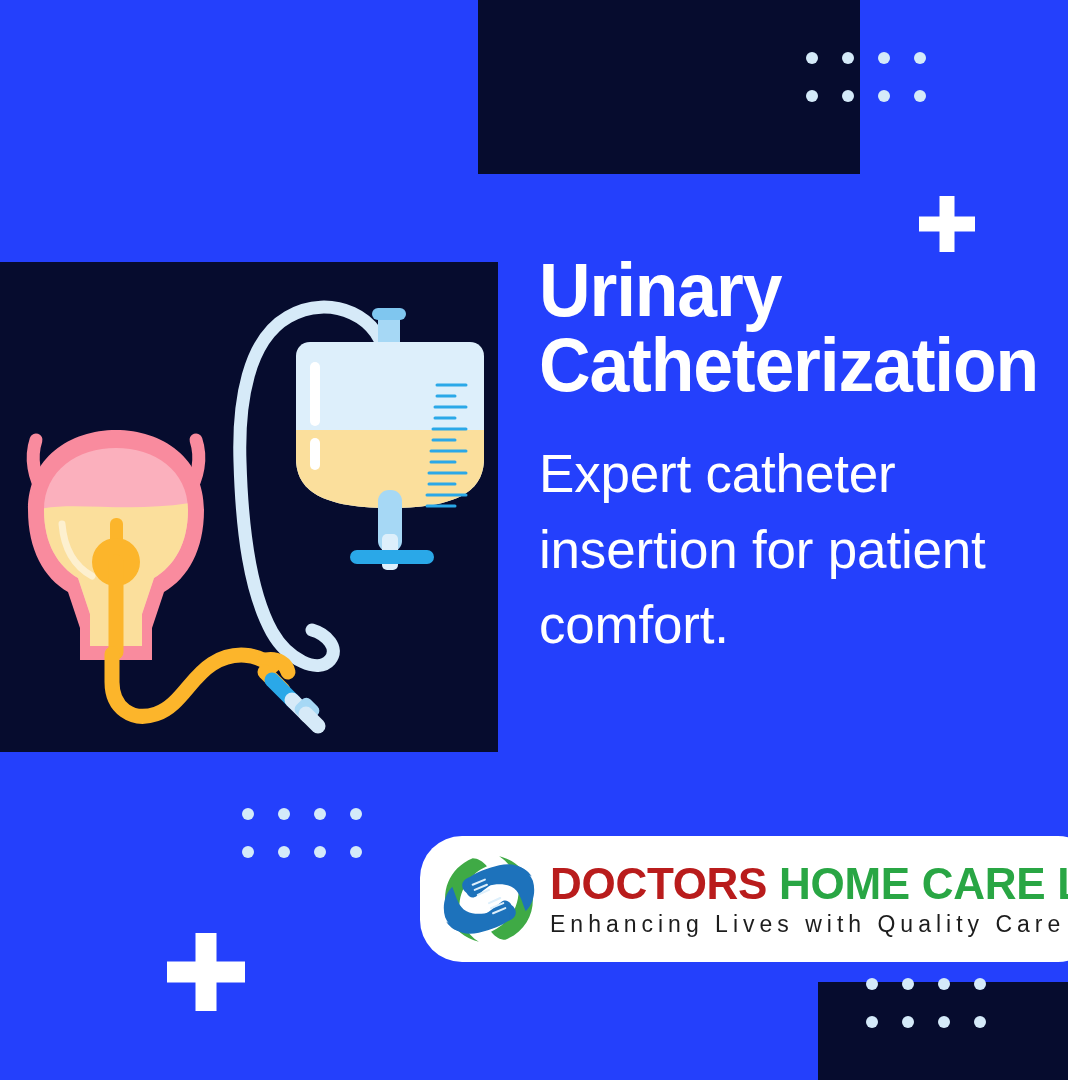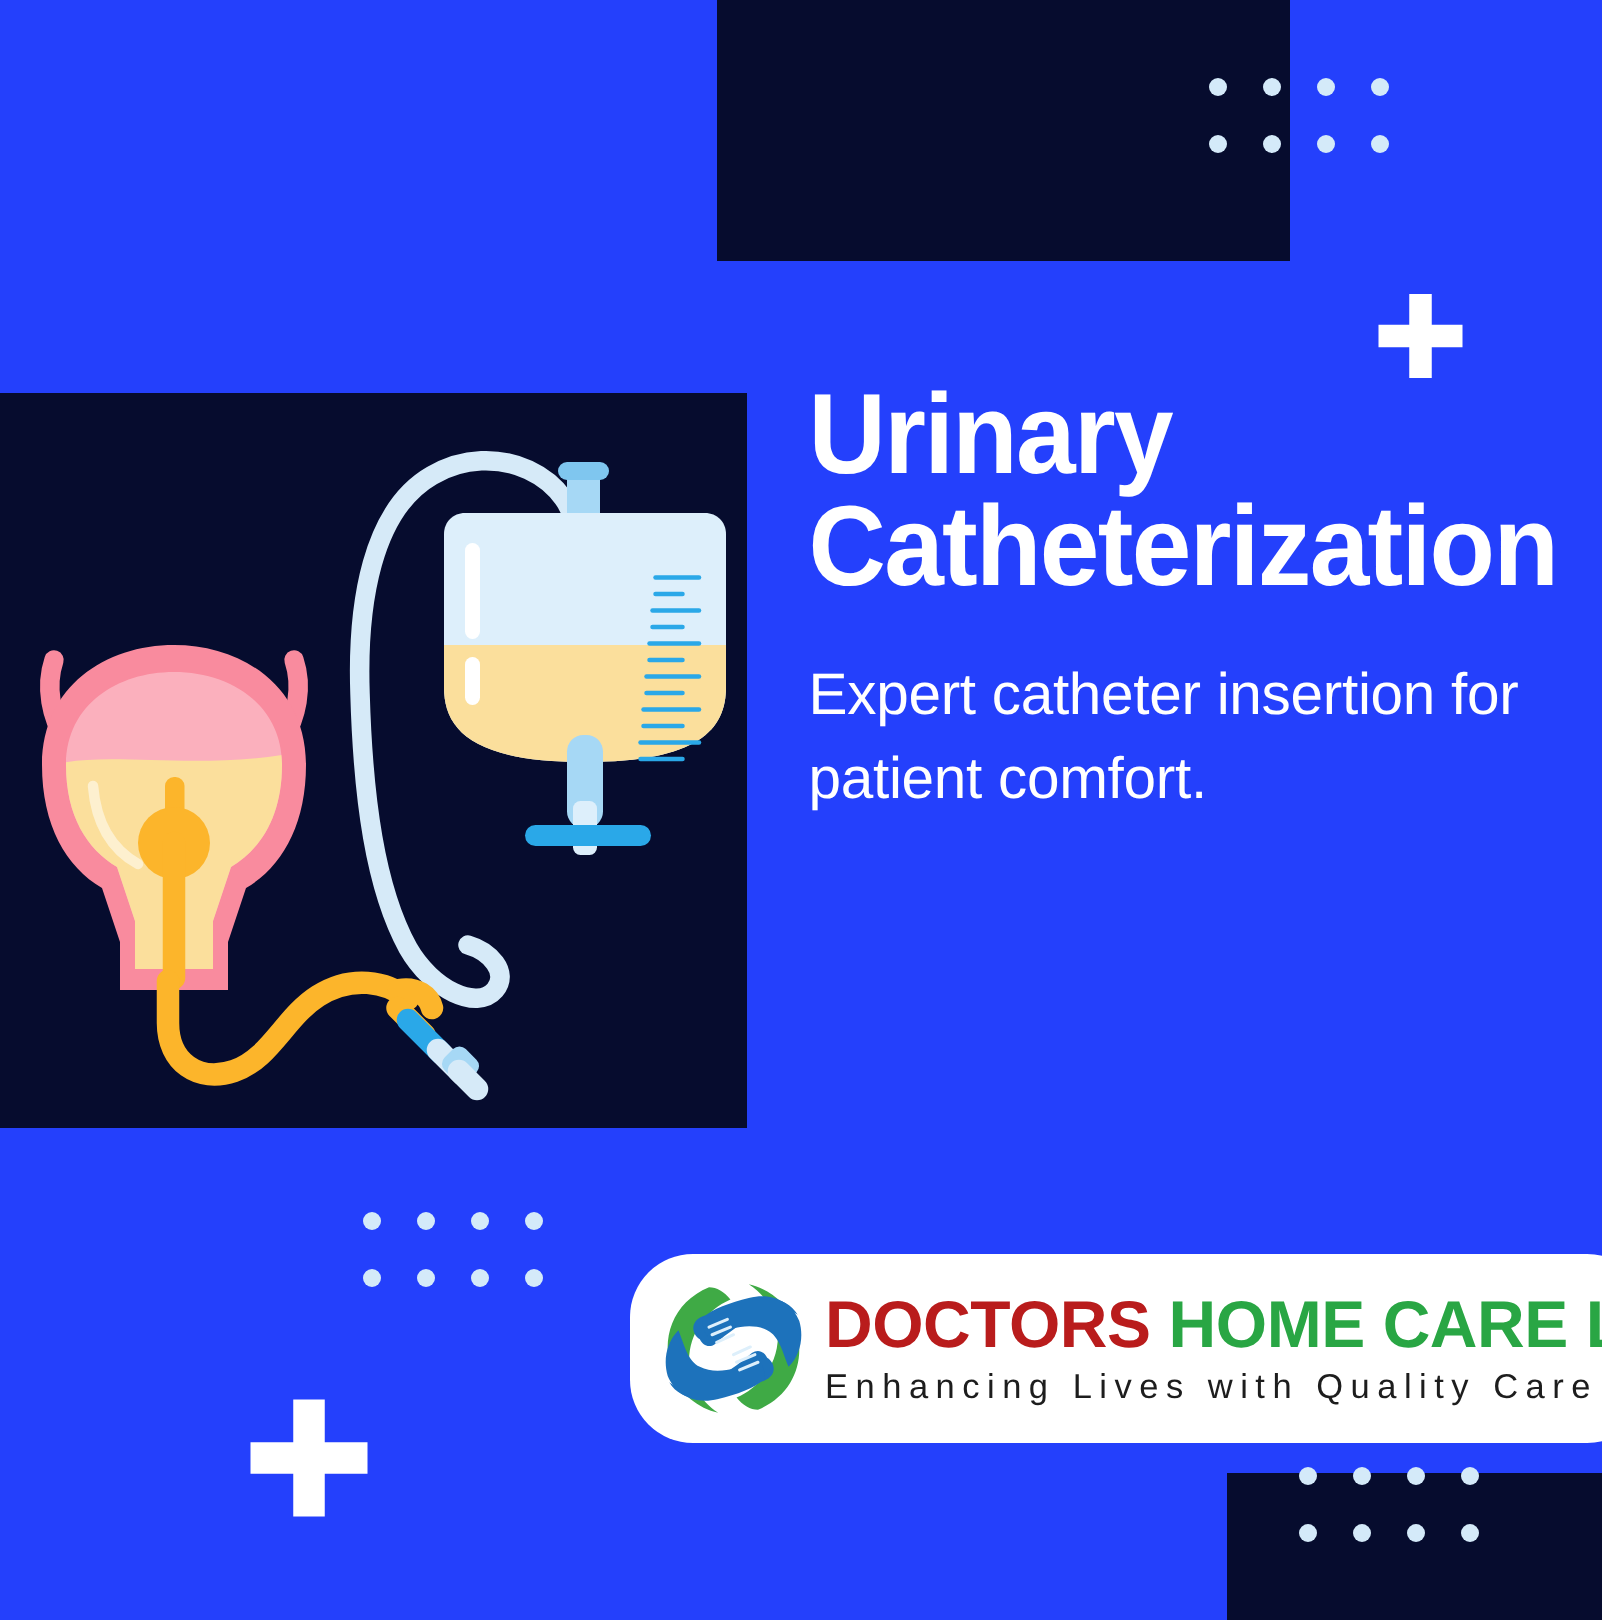--- a/index.html
+++ b/index.html
@@ -132,21 +132,21 @@
     letter-spacing: -1.2px;
     white-space: pre-line;
     transform: scaleX(0.94);
     transform-origin: left top;
   }
   #subline {
     margin: 0;
     padding-top: 34px;
     color: #ffffff;
     font-family: "Liberation Sans", sans-serif;
-    font-size: 39px;
+    font-size: 53px;
     font-weight: normal;
     line-height: 1.42;
     letter-spacing: -0.2px;
   }
 
   
   #logo-card {
     position: absolute;
     left: 420px;
     top: 836px;

